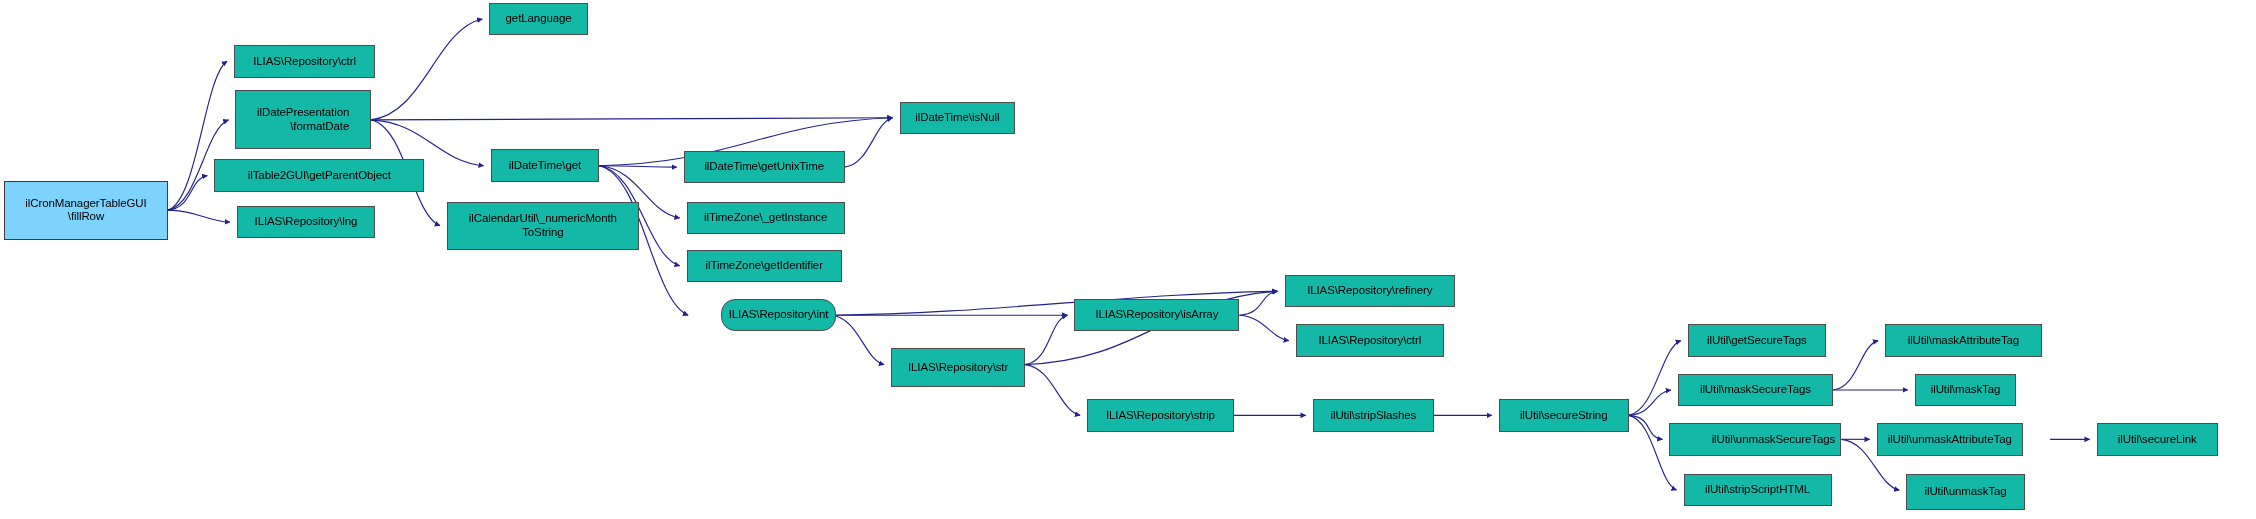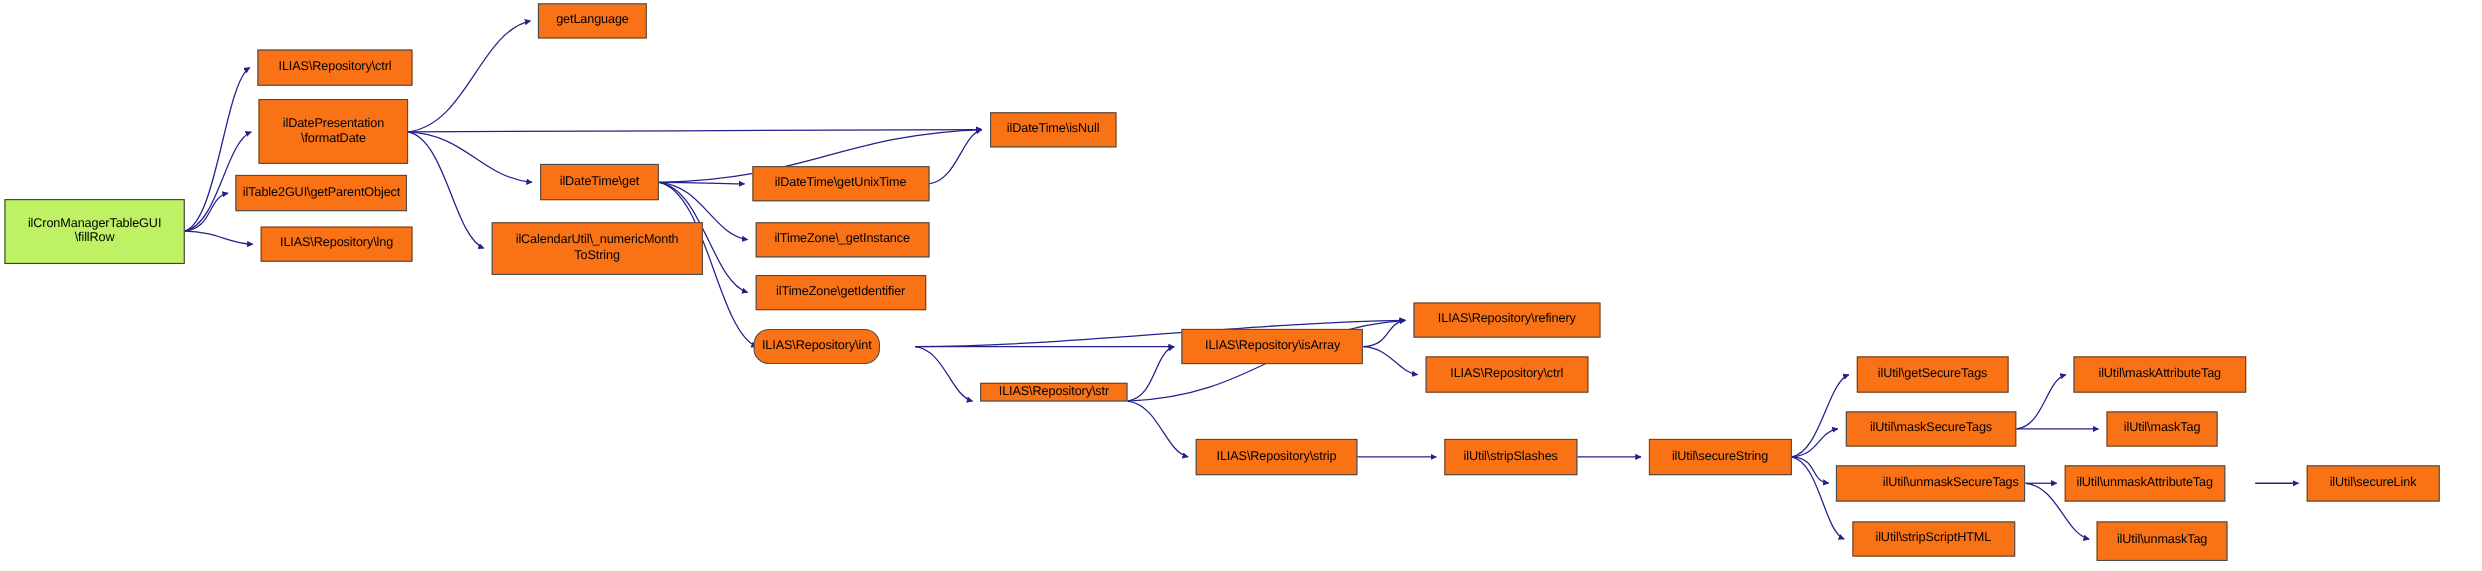--- a/index.html
+++ b/index.html
@@ -21,34 +21,34 @@
     left: 0;
     top: 0;
     width: 2256px;
     height: 519px;
     pointer-events: none;
   }
   .node {
     position: absolute;
     box-sizing: border-box;
     border: 1px solid #4d4d4d;
-    background: #f97316;
+    background: #14b8a6;
     color: #000000;
     font-size: 11.5px;
     line-height: 13.5px;
     display: flex;
     align-items: center;
     justify-content: center;
     text-align: center;
     white-space: pre-line;
     letter-spacing: -0.1px;
     z-index: 2;
   }
   .node.root {
-    background: #bef264;
+    background: #7dd3fc;
     border-color: #3d3d3d;
   }
 </style>
 </head>
 <body>
 
 <div id="graph">
   <svg id="edge-layer" width="2256" height="519" viewBox="0 0 1600 368" preserveAspectRatio="none">
     <defs>
       <marker id="arrow" viewBox="0 0 10 10" refX="9" refY="5" markerWidth="5" markerHeight="5" orient="auto-start-reverse">
@@ -88,37 +88,37 @@
         <path d="M 1300 276.5 C 1326.1 276.5, 1331.9 276.5, 1353 276.5" marker-end="url(#arrow)" vector-effect="non-scaling-stroke"></path>
         <path d="M 1306 311.5 C 1324 311.5, 1313 311.5, 1326 311.5" marker-end="url(#arrow)" vector-effect="non-scaling-stroke"></path>
         <path d="M 1306 311.5 C 1326.7 313.66, 1331.3 343.9, 1347 347.5" marker-end="url(#arrow)" vector-effect="non-scaling-stroke"></path>
         <path d="M 1454 311.5 C 1472 311.5, 1469 311.5, 1482 311.5" marker-end="url(#arrow)" vector-effect="non-scaling-stroke"></path>
       </g>
   </svg>
   <div id="node-layer">
       <div class="node root" style="left: 4.23px; top: 180.522px; width: 163.56px; height: 59.2337px;">ilCronManagerTableGUI
 \fillRow</div>
       <div class="node" style="left: 234.06px; top: 45.1304px; width: 141px; height: 32.4375px;">ILIAS\Repository\ctrl</div>
-      <div class="node" style="left: 235.47px; top: 90.2609px; width: 135.36px; height: 59.2337px;">ilDatePresentation
+      <div class="node" style="left: 235.47px; top: 90.2609px; width: 135.36px; height: 59.2337px; text-align: right;">ilDatePresentation
 \formatDate</div>
-      <div class="node" style="left: 214.32px; top: 159.367px; width: 156px; height: 32.4375px;">ilTable2GUI\getParentObject</div>
+      <div class="node" style="left: 214.32px; top: 159.367px; width: 210px; height: 32.4375px;">ilTable2GUI\getParentObject</div>
       <div class="node" style="left: 236.88px; top: 205.908px; width: 138.18px; height: 32.4375px;">ILIAS\Repository\lng</div>
       <div class="node" style="left: 489.27px; top: 2.82065px; width: 98.7px; height: 32.4375px;">getLanguage</div>
       <div class="node" style="left: 446.97px; top: 201.677px; width: 191.76px; height: 47.9511px;">ilCalendarUtil\_numericMonth
 ToString</div>
       <div class="node" style="left: 490.68px; top: 149.495px; width: 108.57px; height: 32.4375px;">ilDateTime\get</div>
       <div class="node" style="left: 899.58px; top: 101.543px; width: 115.62px; height: 32.4375px;">ilDateTime\isNull</div>
       <div class="node" style="left: 683.85px; top: 150.905px; width: 160.74px; height: 32.4375px;">ilDateTime\getUnixTime</div>
       <div class="node" style="left: 686.67px; top: 201.677px; width: 157.92px; height: 32.4375px;">ilTimeZone\_getInstance</div>
       <div class="node" style="left: 686.67px; top: 249.628px; width: 155.1px; height: 32.4375px;">ilTimeZone\getIdentifier</div>
-      <div class="node" style="left: 685px; top: 298.989px; width: 115px; height: 32.4375px; border-radius: 14px;">ILIAS\Repository\int</div>
+      <div class="node" style="left: 721px; top: 298.989px; width: 115px; height: 32.4375px; border-radius: 14px;">ILIAS\Repository\int</div>
       <div class="node" style="left: 1074.42px; top: 298.989px; width: 164.97px; height: 32.4375px;">ILIAS\Repository\isArray</div>
       <div class="node" style="left: 1284.51px; top: 275.014px; width: 170.61px; height: 32.4375px;">ILIAS\Repository\refinery</div>
       <div class="node" style="left: 1295.79px; top: 324.375px; width: 148.05px; height: 32.4375px;">ILIAS\Repository\ctrl</div>
-      <div class="node" style="left: 891.12px; top: 348.351px; width: 133.95px; height: 17px;">ILIAS\Repository\str</div>
+      <div class="node" style="left: 891.12px; top: 348.351px; width: 133.95px; height: 39px;">ILIAS\Repository\str</div>
       <div class="node" style="left: 1087.11px; top: 399.122px; width: 146.64px; height: 32.4375px;">ILIAS\Repository\strip</div>
       <div class="node" style="left: 1312.71px; top: 399.122px; width: 121.26px; height: 32.4375px;">ilUtil\stripSlashes</div>
       <div class="node" style="left: 1498.83px; top: 399.122px; width: 129.72px; height: 32.4375px;">ilUtil\secureString</div>
       <div class="node" style="left: 1687.77px; top: 324.375px; width: 138.18px; height: 32.4375px;">ilUtil\getSecureTags</div>
       <div class="node" style="left: 1677.9px; top: 373.736px; width: 155.1px; height: 32.4375px;">ilUtil\maskSecureTags</div>
       <div class="node" style="left: 1669.44px; top: 423.098px; width: 172.02px; height: 32.4375px; padding-left: 36px;">ilUtil\unmaskSecureTags</div>
       <div class="node" style="left: 1683.54px; top: 473.87px; width: 148.05px; height: 32.4375px;">ilUtil\stripScriptHTML</div>
       <div class="node" style="left: 1885.17px; top: 324.375px; width: 156.51px; height: 32.4375px;">ilUtil\maskAttributeTag</div>
       <div class="node" style="left: 1914.78px; top: 373.736px; width: 101.52px; height: 32.4375px;">ilUtil\maskTag</div>
       <div class="node" style="left: 1876.71px; top: 423.098px; width: 146px; height: 32.4375px;">ilUtil\unmaskAttributeTag</div>

